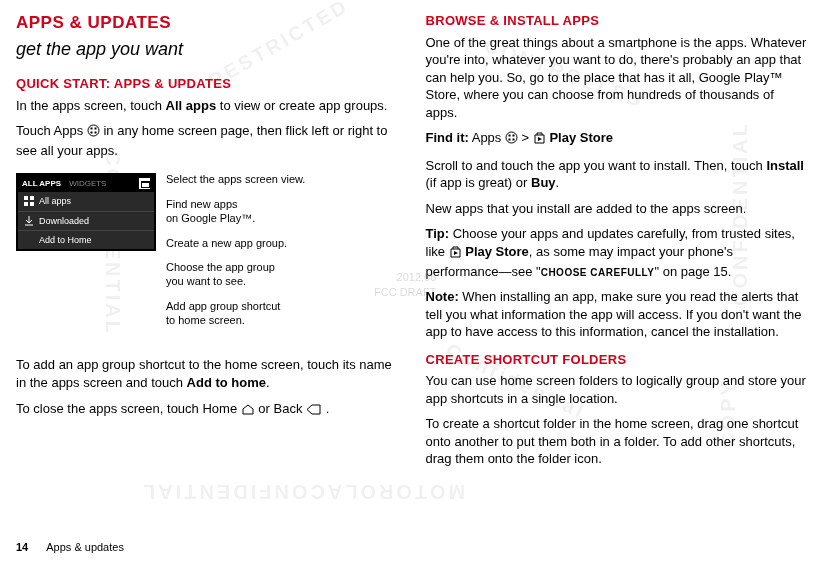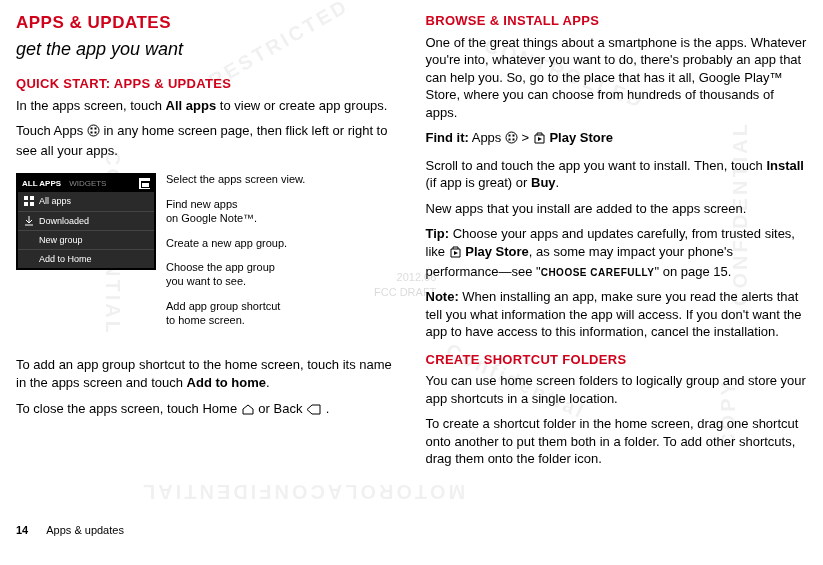--- a/index.html
+++ b/index.html
@@ -81,21 +81,21 @@
     gap: 5px;
     padding: 3px 6px;
     background: #2a2a2a;
     border-bottom: 1px solid #444;
   }
   .phone-row .ico { width:10px;height:10px; }
   .callouts { font-size: 11px; line-height:1.25; }
   .callouts div { margin-bottom: 11px; }
   .footer {
     position: absolute;
-    bottom: 27px;
+    bottom: 10px;
     left: 16px;
     font-size: 11px;
     display:flex;
     gap:18px;
     align-items:center;
   }
   .footer .pn { font-weight: bold; }
   .centerstamp{
     position:absolute;
     left:374px; top:270px;
@@ -160,32 +160,28 @@
               <rect x="6" y="6" width="4" height="4" fill="#fff"></rect>
             </svg>
           <span>All apps</span>
         </div>
         <div class="phone-row">
           <svg class="ico" width="10" height="10">
               <path d="M5 0 L5 6 M2 4 L5 7 L8 4 M1 9 H9" stroke="#fff" fill="none"></path>
             </svg>
           <span>Downloaded</span>
         </div>
-        <div class="phone-row">
-          <span style="width:10px"></span>
-          <span>New group</span>
-        </div>
         <div class="phone-row" style="border-bottom:none">
           <span style="width:10px"></span>
           <span>Add to Home</span>
         </div>
       </div>
       <div class="callouts">
         <div>Select the apps screen view.</div>
-        <div><span>Find new apps</span><br><span>on Google Note™.</span></div>
+        <div><span>Find new apps</span><br><span>on Google Play™.</span></div>
         <div>Create a new app group.</div>
         <div><span>Choose the app group</span><br><span>you want to see.</span></div>
         <div><span>Add app group shortcut</span><br><span>to home screen.</span></div>
       </div>
     </div>
 
     <p>
       <span>To add an app group shortcut to the home screen, touch its name in the apps screen and touch </span><b>Add to home</b><span>.</span>
     </p>
     <p>

